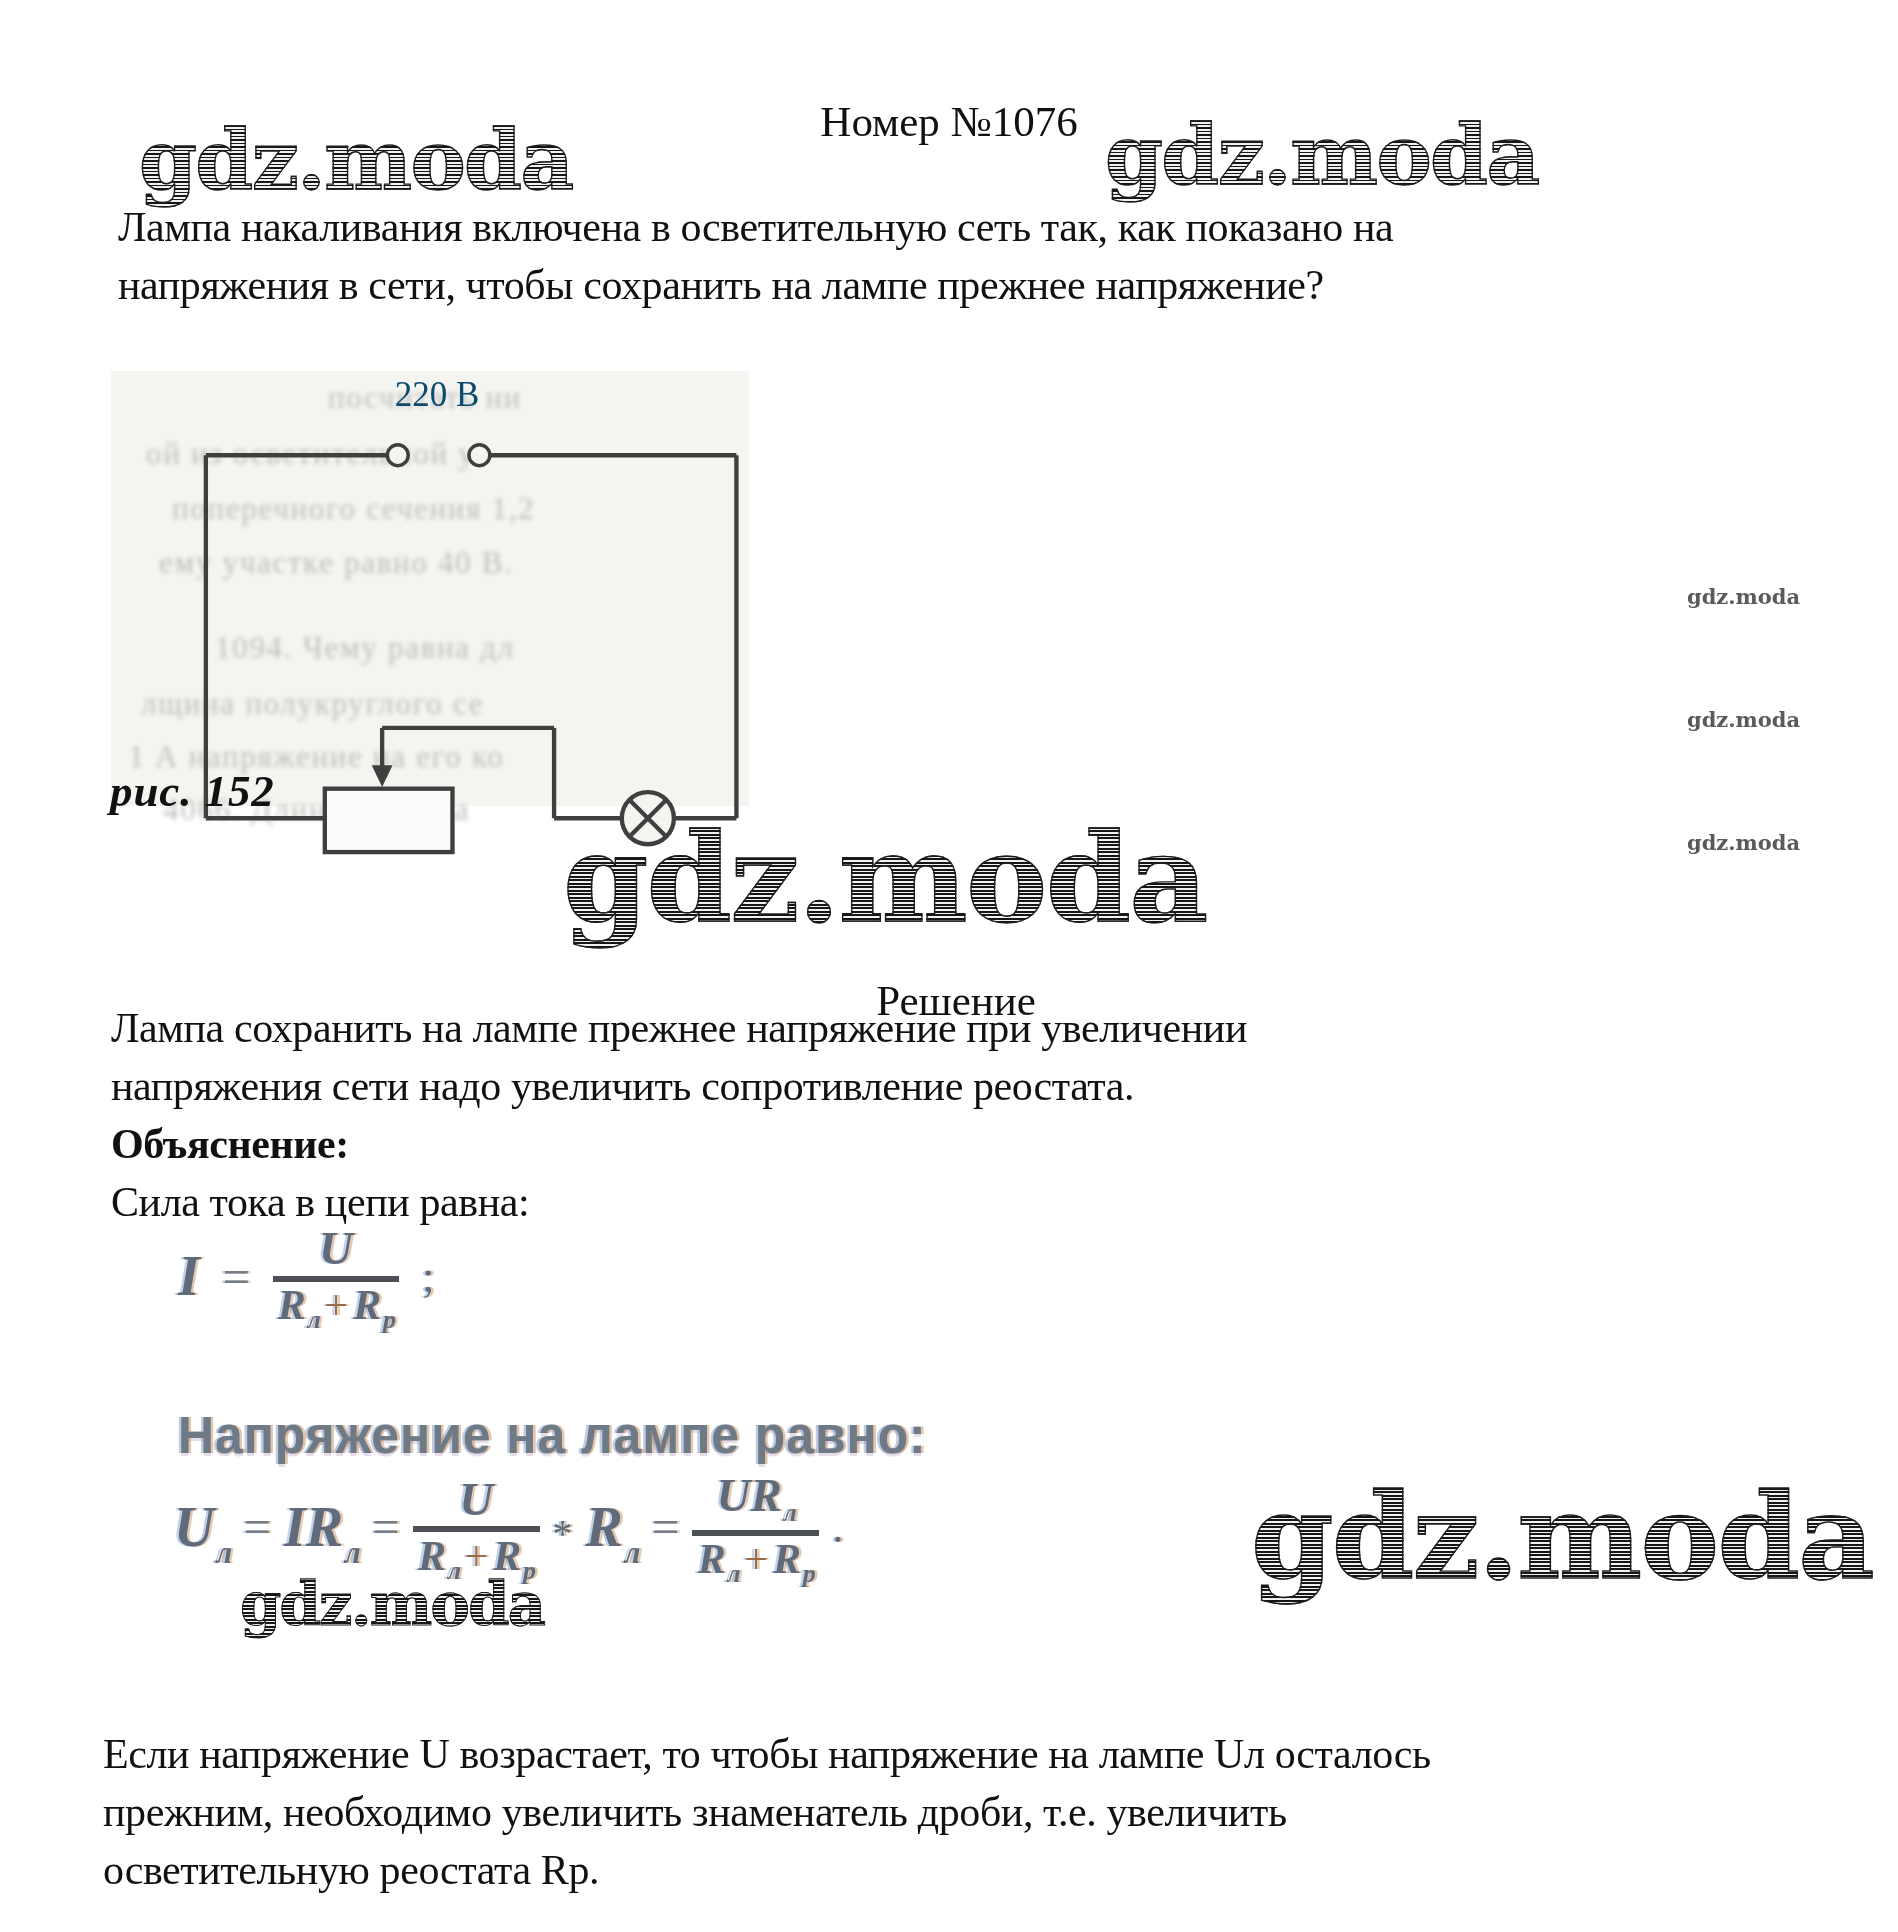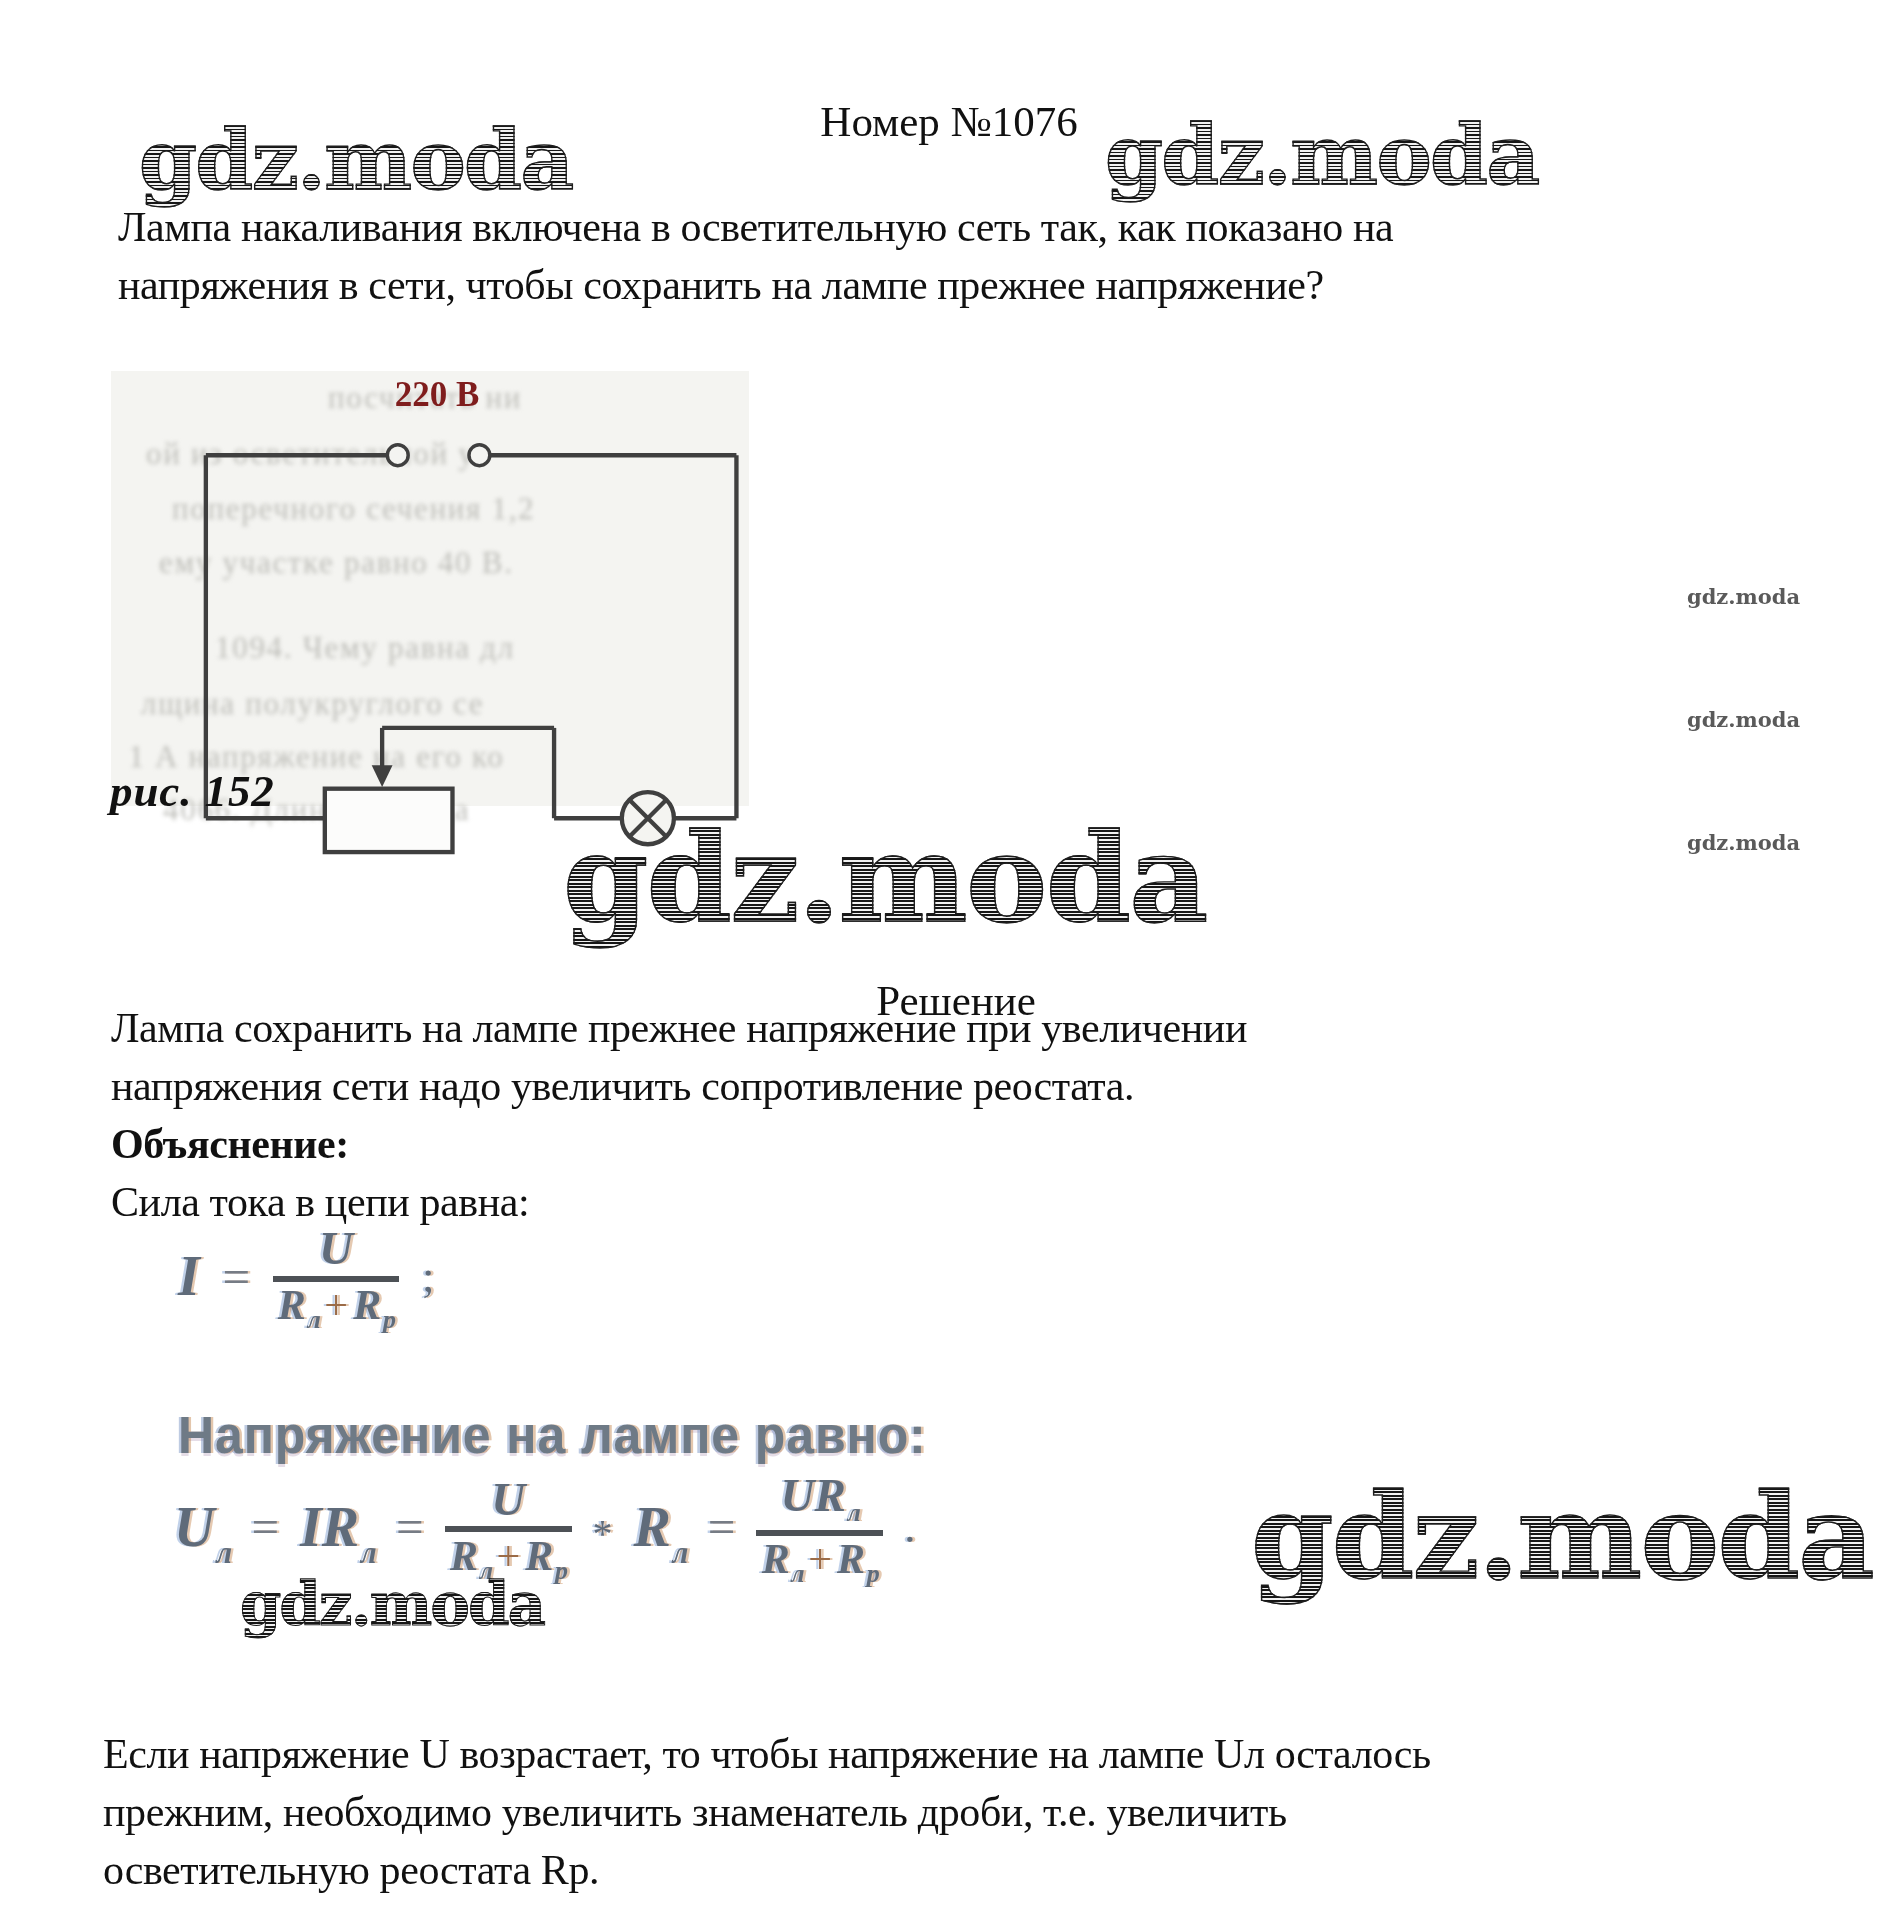--- a/index.html
+++ b/index.html
@@ -32,30 +32,30 @@
   .wm-right-big{left:1251px;top:1467px;font-size:118px;}
   .wm-under-formula{left:240px;top:1570px;font-size:59px;-webkit-text-stroke:1px #1d1d1d;}
   .wm-xs{font-family:"DejaVu Serif",serif;font-weight:700;font-size:21px;color:#5a5a5a;letter-spacing:0;}
   .wm-xs1{left:1687px;top:584px;}
   .wm-xs2{left:1687px;top:707px;}
   .wm-xs3{left:1687px;top:830px;}
   
   .figure{left:111px;top:371px;width:643px;height:508px;overflow:hidden;}
   .figure-bg{position:absolute;left:0;top:0;width:638px;height:435px;background:#f4f4f1;}
   .bleed{position:absolute;font-size:31px;color:#bdbdb8;filter:blur(2.2px);letter-spacing:1.7px;white-space:nowrap;}
-  .voltage{position:absolute;left:261px;top:3.5px;width:130px;text-align:center;font-size:35px;font-weight:700;color:#7f1d1d;}
+  .voltage{position:absolute;left:261px;top:3.5px;width:130px;text-align:center;font-size:35px;font-weight:400;color:#0c4a6e;}
   .circuit{position:absolute;left:0;top:0;}
   
   .formula{
     display:flex;align-items:center;color:#5f6b7a;font-size:49px;
     text-shadow:2.6px 0 0 rgba(190,120,60,0.40),-2.6px 0 0 rgba(100,140,200,0.40);
     white-space:nowrap;
   }
   .f1{left:178px;top:1224px;gap:22.6px;}
-  .f2{left:174px;top:1471px;gap:21px;}
+  .f2{left:174px;top:1471px;gap:13px;}
   .fx{font-style:italic;font-weight:700;}
   .big{font-size:56px;}
   .sub{font-size:31px;position:relative;top:17.4px;left:1.7px;font-style:italic;font-weight:700;}
   .frac{display:inline-flex;flex-direction:column;align-items:center;}
   .frac .num{font-size:47px;line-height:49px;}
   .frac .bar{height:6px;background:#4d5156;width:100%;margin:2.6px 0 1.7px 0;box-shadow:none;}
   .frac .den{font-size:42px;line-height:45px;display:flex;align-items:flex-start;padding:0 5.2px;}
   .frac .den .sub{font-size:26px;top:14px;}
   .plus{color:#9b6b47;padding:0 5.2px;}
   .eqc{color:#767c85;}

